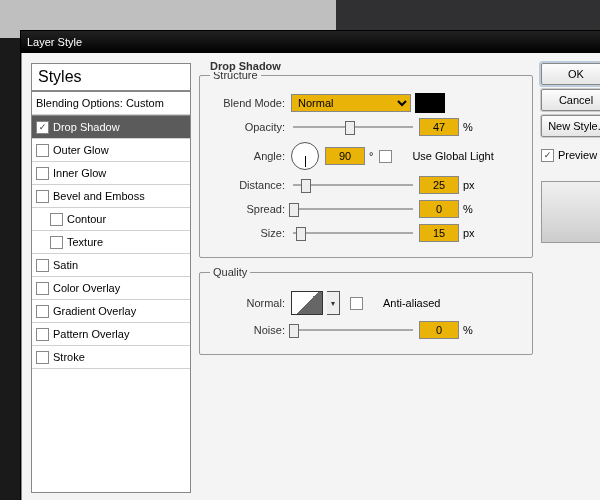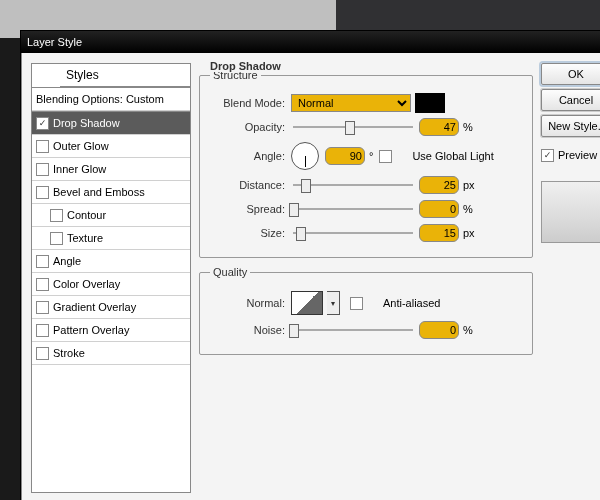--- a/index.html
+++ b/index.html
@@ -45,22 +45,21 @@
   }
   
   .styles-panel {
     width: 158px;
     border: 1px solid #888;
     background: #fff;
   }
   .styles-panel .header {
     border-bottom: 1px solid #888;
     padding: 4px 6px;
-    font-size: 12px;
-    margin-left: 28px;
+    font-size: 16px;
   }
   .styles-panel .row {
     border-bottom: 1px solid #d0d0d0;
     padding: 3px 4px;
     display: flex;
     align-items: center;
     gap: 4px;
     height: 16px;
     cursor: default;
   }
@@ -119,21 +118,21 @@
     padding-right: 6px;
     color: #333;
   }
   select, input[type=text] {
     font-size: 11px;
     border: 1px solid #888;
     background: #eab308;
     padding: 1px 2px;
   }
   select { height: 18px; }
-  .num { width: 34px; height: 14px; text-align: right; border-radius: 6px; }
+  .num { width: 34px; height: 14px; text-align: center; }
   .swatch {
     width: 28px; height: 18px;
     border: 1px solid #000;
     margin-left: 4px;
   }
   .slider {
     position: relative;
     width: 120px;
     height: 14px;
     margin: 0 6px 0 2px;
@@ -249,21 +248,21 @@
           <div class="row indent">
             <span class="chk"></span>
             <span>Contour</span>
           </div>
           <div class="row indent">
             <span class="chk"></span>
             <span>Texture</span>
           </div>
           <div class="row">
             <span class="chk"></span>
-            <span>Angle</span>
+            <span>Satin</span>
           </div>
           <div class="row">
             <span class="chk"></span>
             <span>Color Overlay</span>
           </div>
           <div class="row">
             <span class="chk"></span>
             <span>Gradient Overlay</span>
           </div>
           <div class="row">

